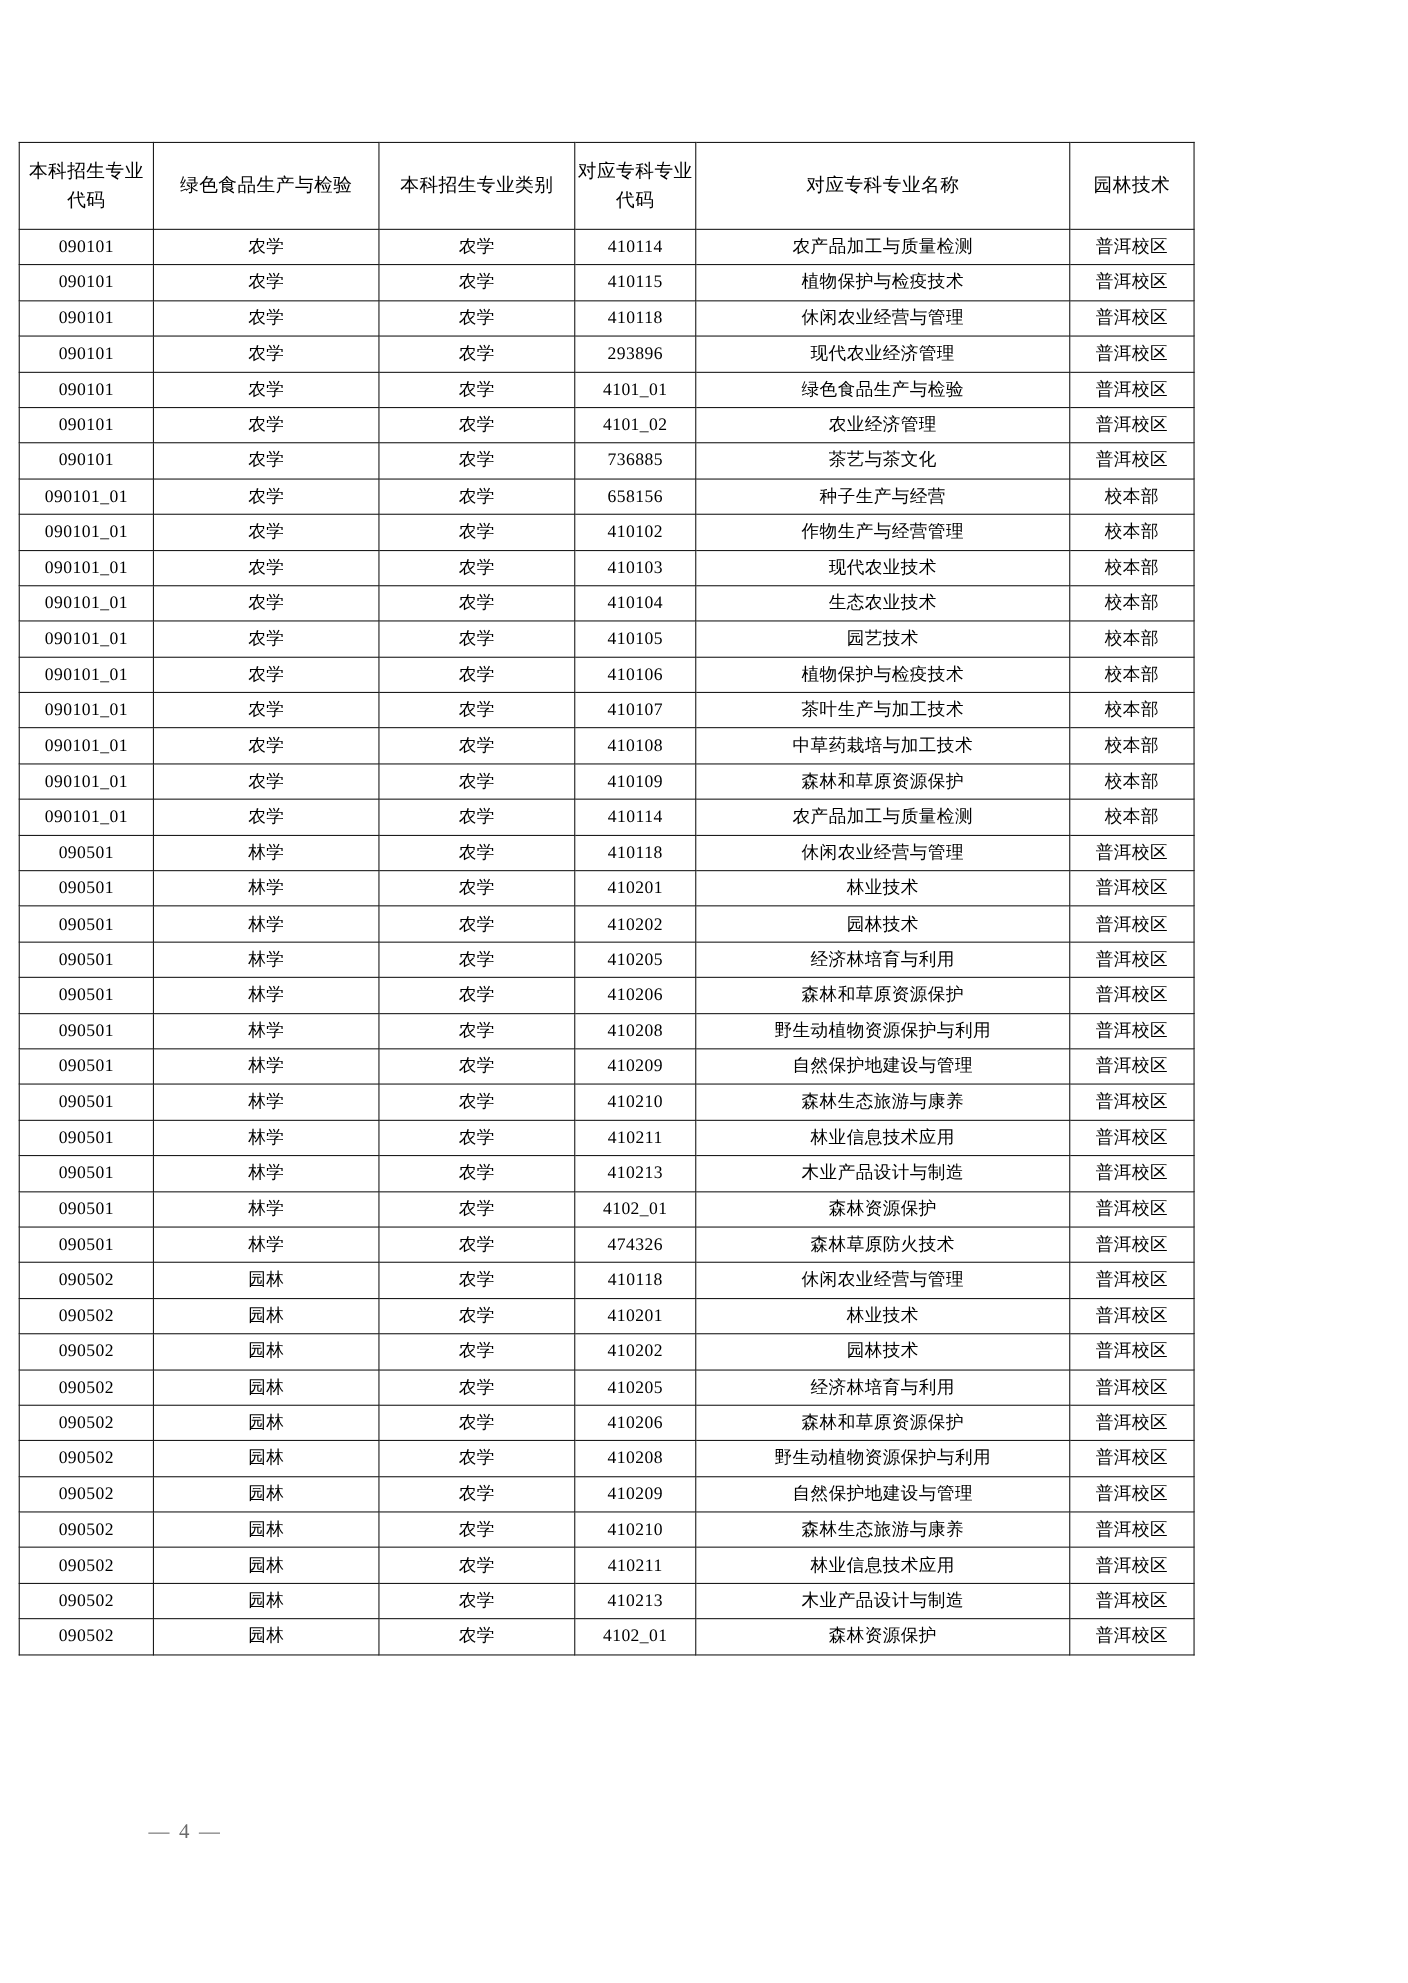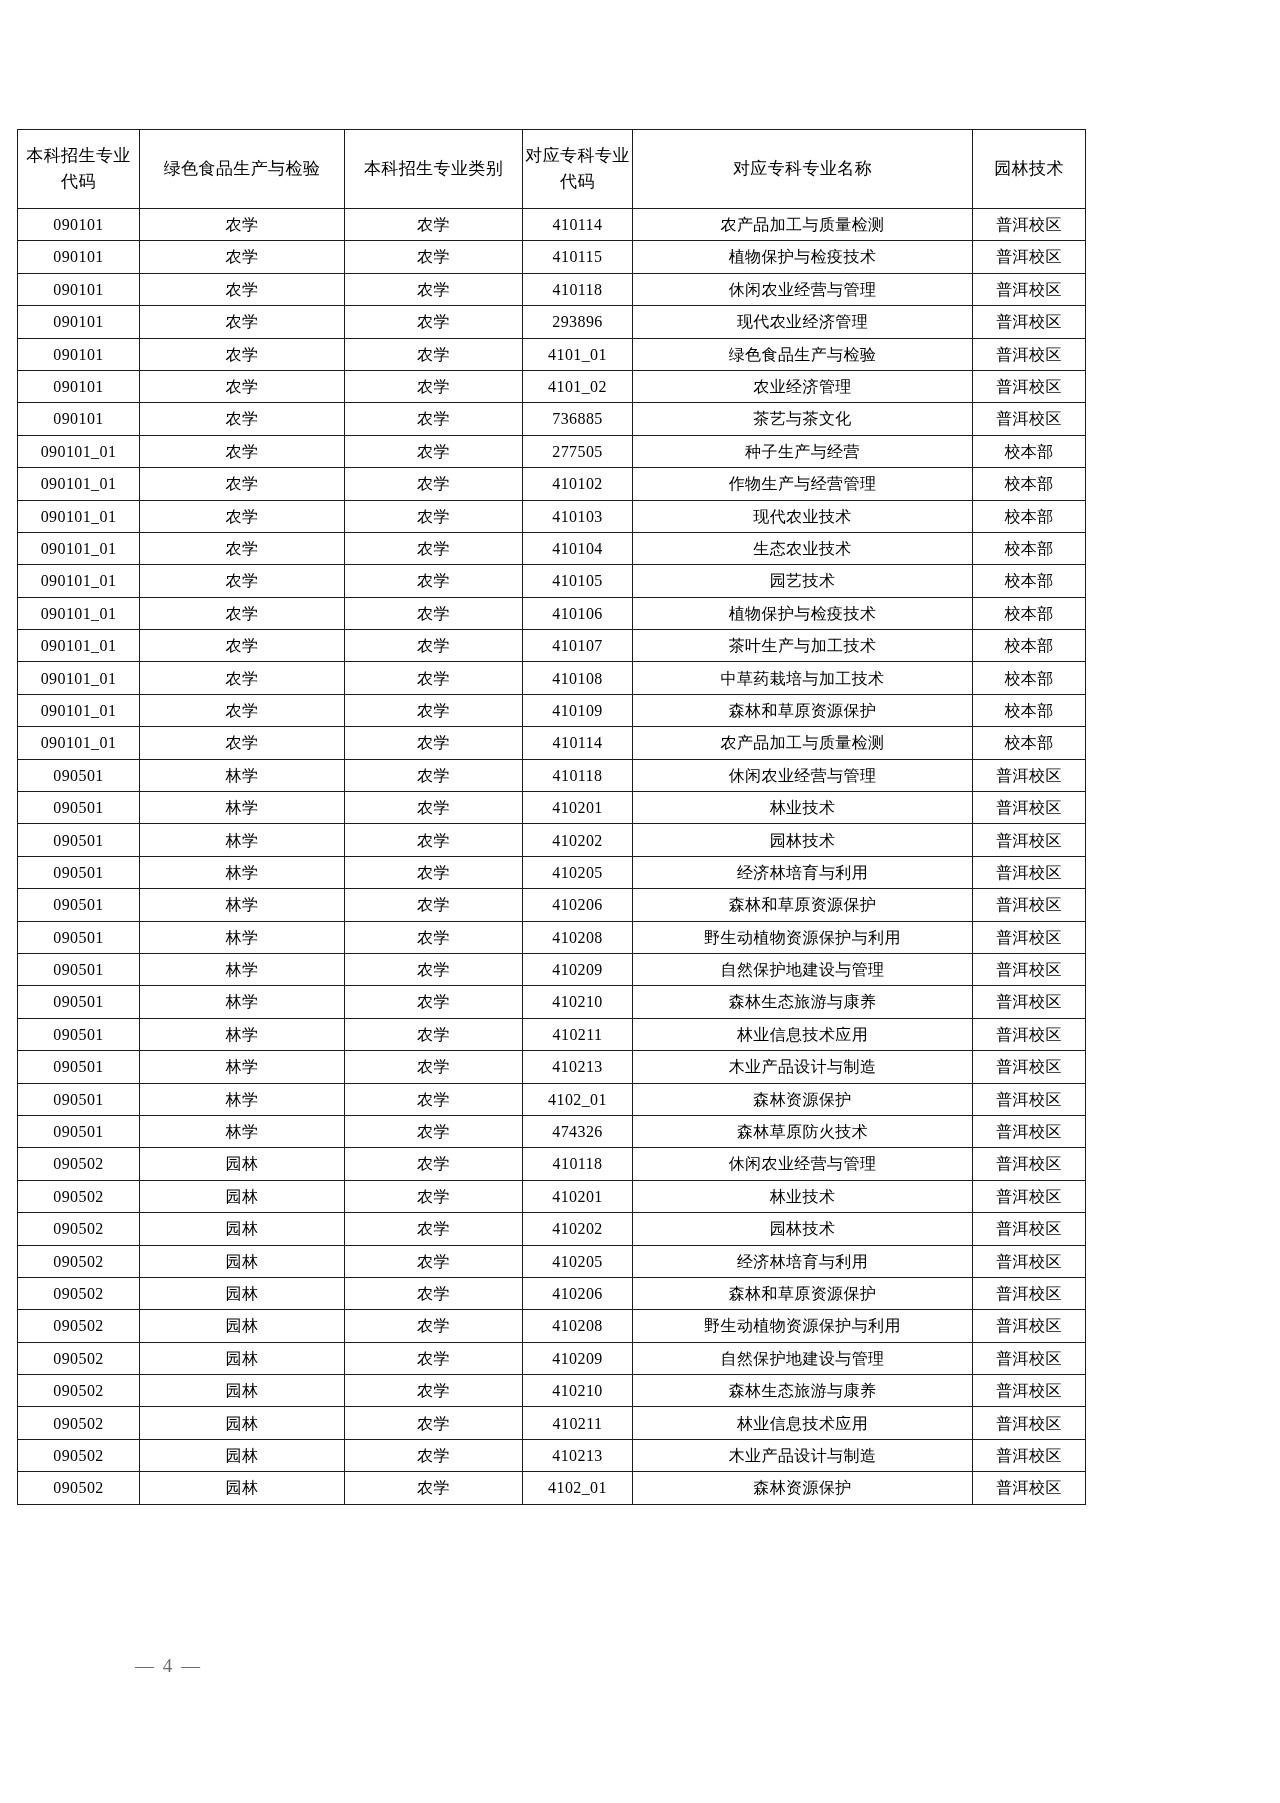--- a/index.html
+++ b/index.html
@@ -160,21 +160,21 @@
             <td>农学</td>
             <td>农学</td>
             <td class="subcode">736885</td>
             <td>茶艺与茶文化</td>
             <td>普洱校区</td>
           </tr>
           <tr>
             <td class="code">090101_01</td>
             <td>农学</td>
             <td>农学</td>
-            <td class="subcode">277505</td>
+            <td class="subcode">658156</td>
             <td>种子生产与经营</td>
             <td>校本部</td>
           </tr>
           <tr>
             <td class="code">090101_01</td>
             <td>农学</td>
             <td>农学</td>
             <td class="subcode">410102</td>
             <td>作物生产与经营管理</td>
             <td>校本部</td>

